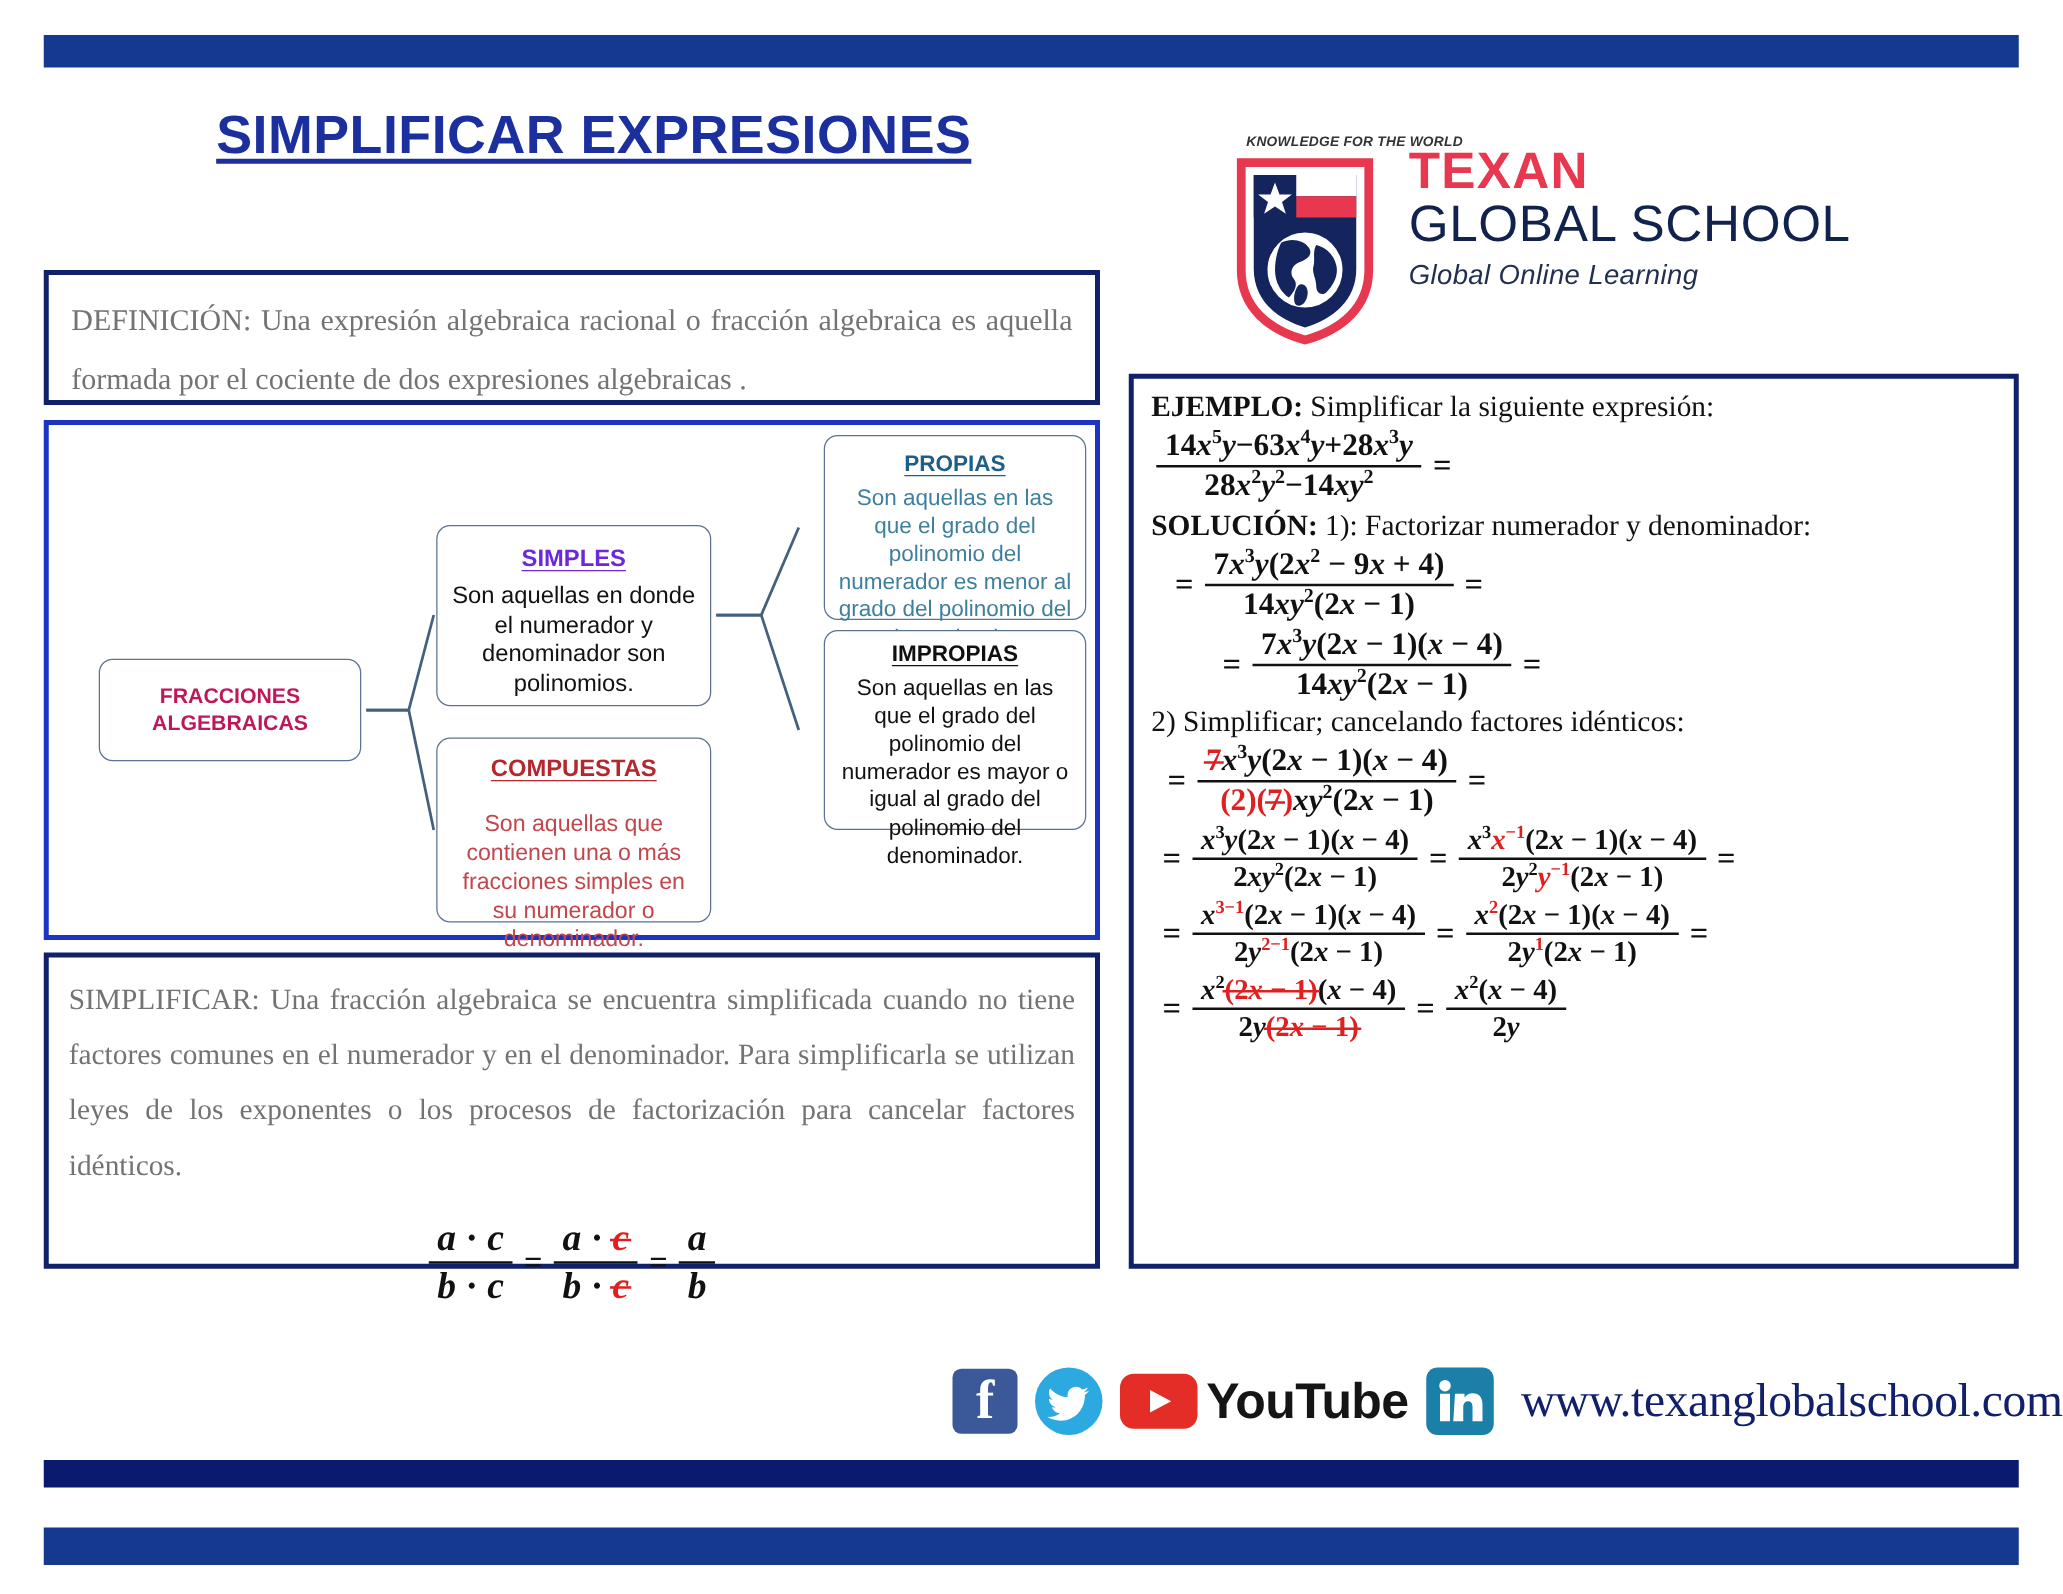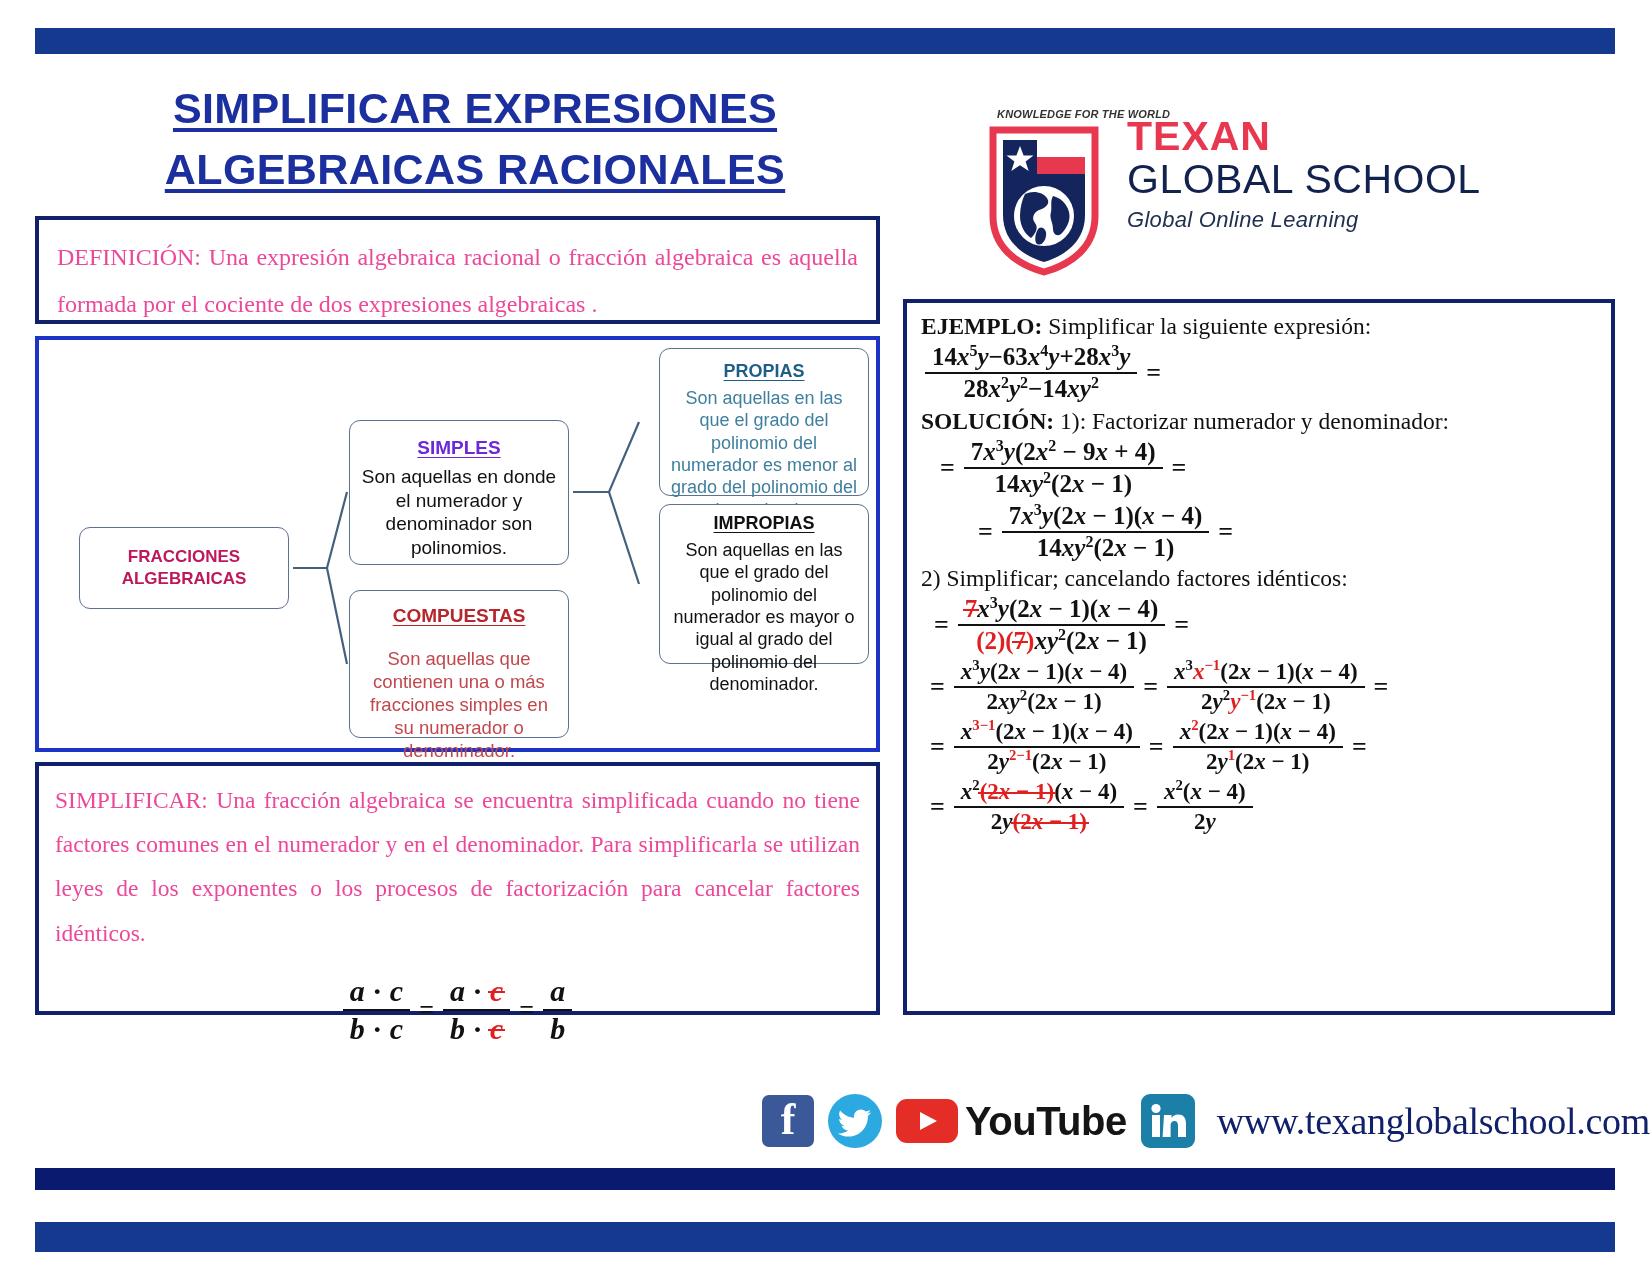--- a/index.html
+++ b/index.html
@@ -110,21 +110,21 @@
   
   .navy-box {
     position: absolute;
     border: 4px solid #10206b;
     background: #ffffff;
     box-sizing: border-box;
   }
   .serif-text {
     font-family: "Liberation Serif", serif;
     font-size: 24px;
-    color: #ec4899;
+    color: #737373;
     line-height: 1.95;
     text-align: justify;
   }
   #def-box {
     left: 35px;
     top: 216px;
     width: 845px;
     height: 108px;
     padding: 14px 18px 0 18px;
   }
@@ -371,21 +371,20 @@
     letter-spacing: -0.3px;
   }
 </style>
 </head>
 <body>
 
 <div class="band" id="band-top"></div>
 
 <div id="title-block">
   <div class="tline">SIMPLIFICAR EXPRESIONES</div>
-  <div class="tline">ALGEBRAICAS RACIONALES</div>
 </div>
 
 <div id="logo-wrap">
   <div id="logo-tagline-top">KNOWLEDGE FOR THE WORLD</div>
   <svg id="shield" viewBox="0 0 114 152">
     <path d="M6 6 H108 V92 C108 122 86 140 57 148 C28 140 6 122 6 92 Z" fill="#ffffff" stroke="#e8384f" stroke-width="7"></path>
     <path d="M16 16 H98 V91 C98 116 80 131 57 138 C34 131 16 116 16 91 Z" fill="#14245c"></path>
     <rect x="16" y="16" width="34" height="34" fill="#14245c"></rect>
     <rect x="50" y="16" width="48" height="17" fill="#ffffff"></rect>
     <rect x="50" y="33" width="48" height="17" fill="#e8384f"></rect>

